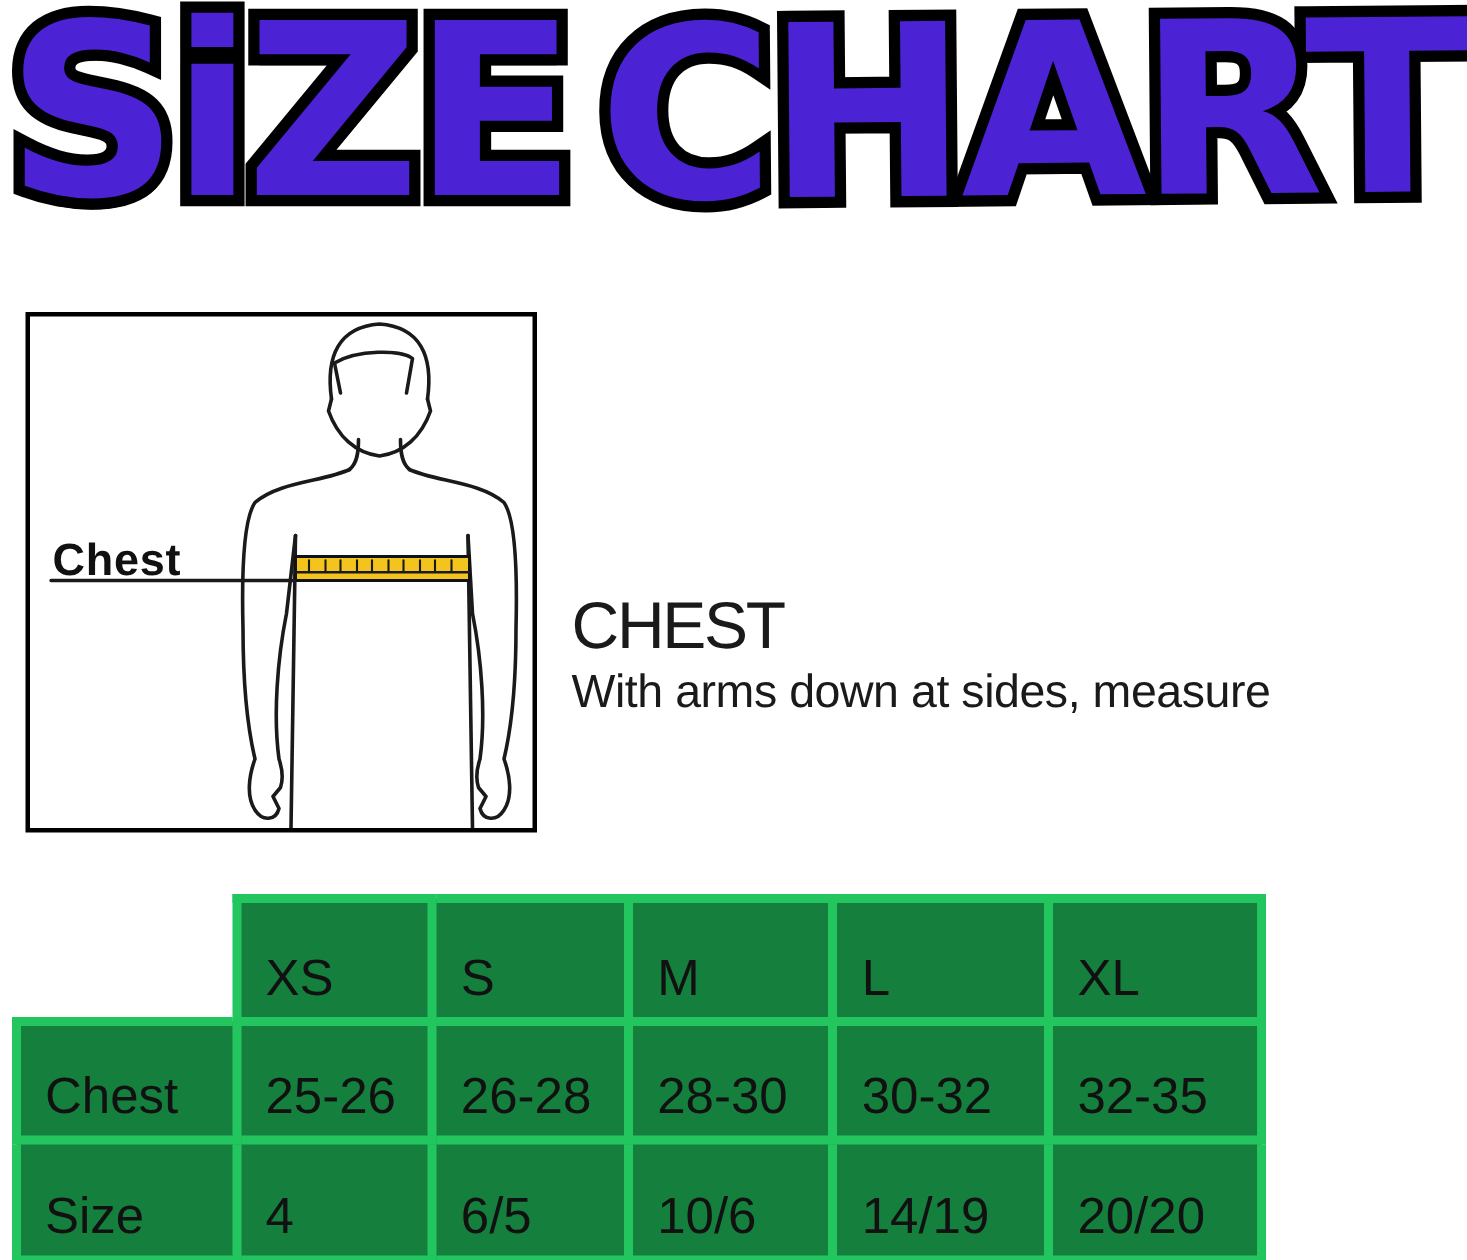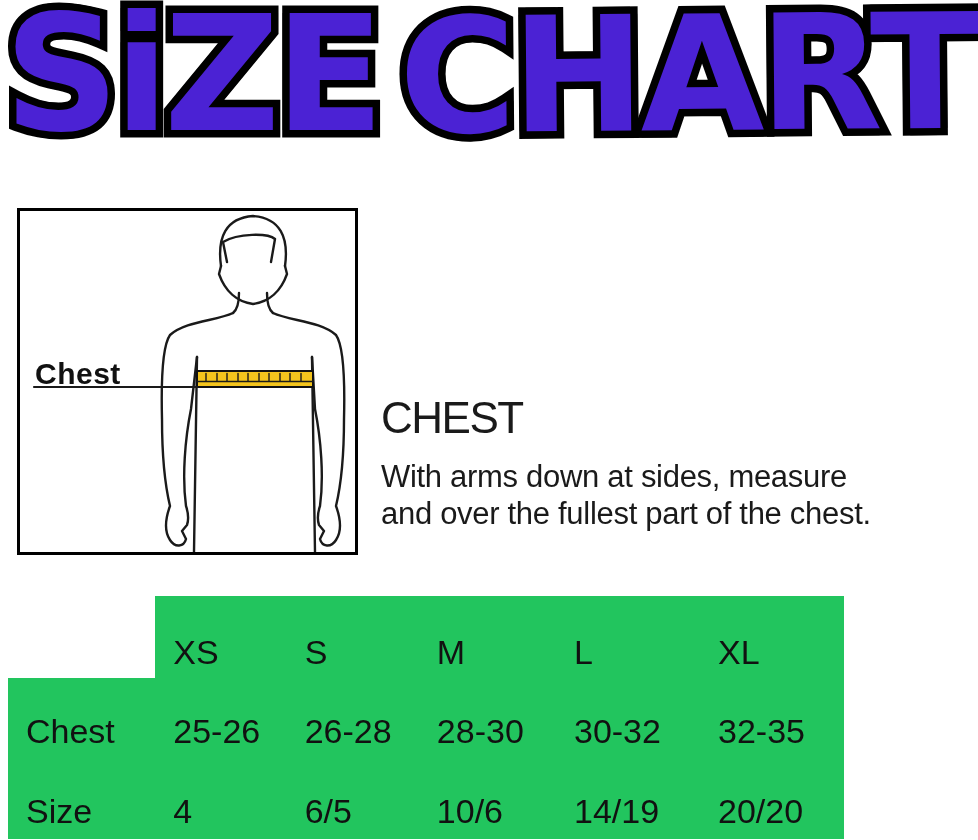--- a/index.html
+++ b/index.html
@@ -46,30 +46,30 @@
     position:absolute; left:15px; top:146px;
     font-size:30px; font-weight:700; letter-spacing:0.5px; color:#111;
   }
 
   
   .chest-info { position:absolute; left:381px; top:394px; width:590px; }
   .chest-info h3 {
     font-size:44px; font-weight:400; letter-spacing:-1.5px; color:#1a1a1a;
     line-height:1.1;
   }
-  .chest-desc { margin-top:16px; font-size:31px; letter-spacing:-0.3px; color:#1a1a1a; }
+  .chest-desc { margin-top:0; font-size:31px; letter-spacing:-0.3px; color:#1a1a1a; }
   .chest-desc .line { line-height:37px; white-space:nowrap; }
 
   
   table.size-table {
     position:absolute; left:8px; top:596px;
     border-collapse:collapse; table-layout:fixed;
   }
   .size-table th, .size-table td {
-    border:2px solid #22c55e; background:#22c55e;
+    border:6px solid #22c55e; background:#15803d;
     font-size:34px; font-weight:400; text-align:left; vertical-align:bottom;
     padding:0 0 6px 16px; color:#111;
   }
   .size-table .blank { border:none; background:transparent; }
   .size-table tr.header-row { height:82px; }
   .size-table tr.row-chest { height:79px; }
   .size-table tr.row-size  { height:80px; }
 </style>
 </head>
 <body>
@@ -115,21 +115,20 @@
 
       <path d="M14,176 L177,176" stroke-width="2.2"></path>
     </svg>
     <span class="chest-label">Chest</span>
   </div>
 
   <section class="chest-info">
     <h3>CHEST</h3>
     <div class="chest-desc">
       <div class="line">With arms down at sides, measure</div>
-      <div class="line">and over the fullest part of the chest.</div>
     </div>
   </section>
 
   <table class="size-table">
     <colgroup>
       <col style="width:164px">
         <col style="width:158px">
         <col style="width:159px">
       <col style="width:159px">
         <col style="width:161px">

